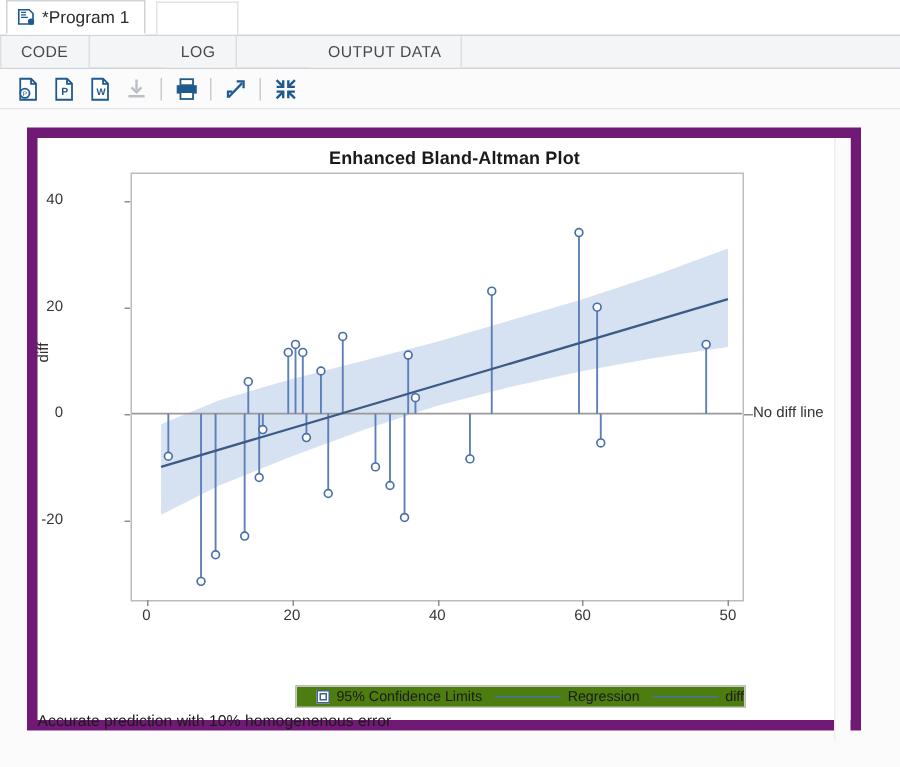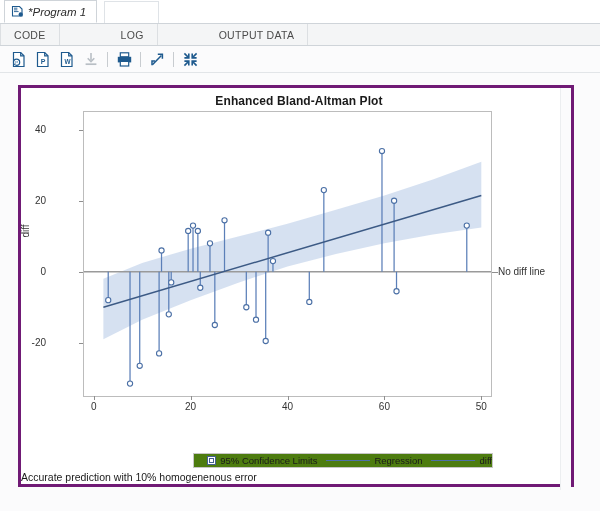--- a/index.html
+++ b/index.html
@@ -24,21 +24,21 @@
     box-sizing:border-box;
   }
   .progtab{
     position:absolute;left:4px;top:0px;height:23px;
     display:flex;align-items:center;gap:4px;
     padding:0 10px 0 6px;
     background:#ffffff;
     border:1px solid #cfd4d9;
     border-bottom:1px solid #ffffff;
     box-sizing:border-box;
-    font-size:11.5px;color:#2b2b2b;font-style:italic;
+    font-size:11.5px;color:#2b2b2b;
   }
   .progtab-ghost{
     position:absolute;left:104px;top:1px;width:55px;height:22px;
     background:#ffffff;border:1px solid #dfe3e7;border-bottom:none;
     box-sizing:border-box;
   }
   .prog-icon{
     width:13px;height:13px;position:relative;flex:0 0 auto;
   }
 
@@ -87,21 +87,21 @@
   }
 
   
   .respane{
     position:absolute;left:0;top:73px;width:600px;height:438px;
     background:#fbfbfc;
   }
   .card{
     position:absolute;left:18px;top:12px;width:556px;height:402px;
     background:#ffffff;
-    border:3px solid #701a75;
+    border:7px solid #701a75;
     box-sizing:border-box;
   }
   .scrollpad{
     position:absolute;right:0;top:0;width:10px;height:402px;
     background:#fbfbfc;border-left:1px solid #eceef0;
   }
 
   .chart-title{
     position:absolute;left:0;top:6px;width:556px;
     text-align:center;

